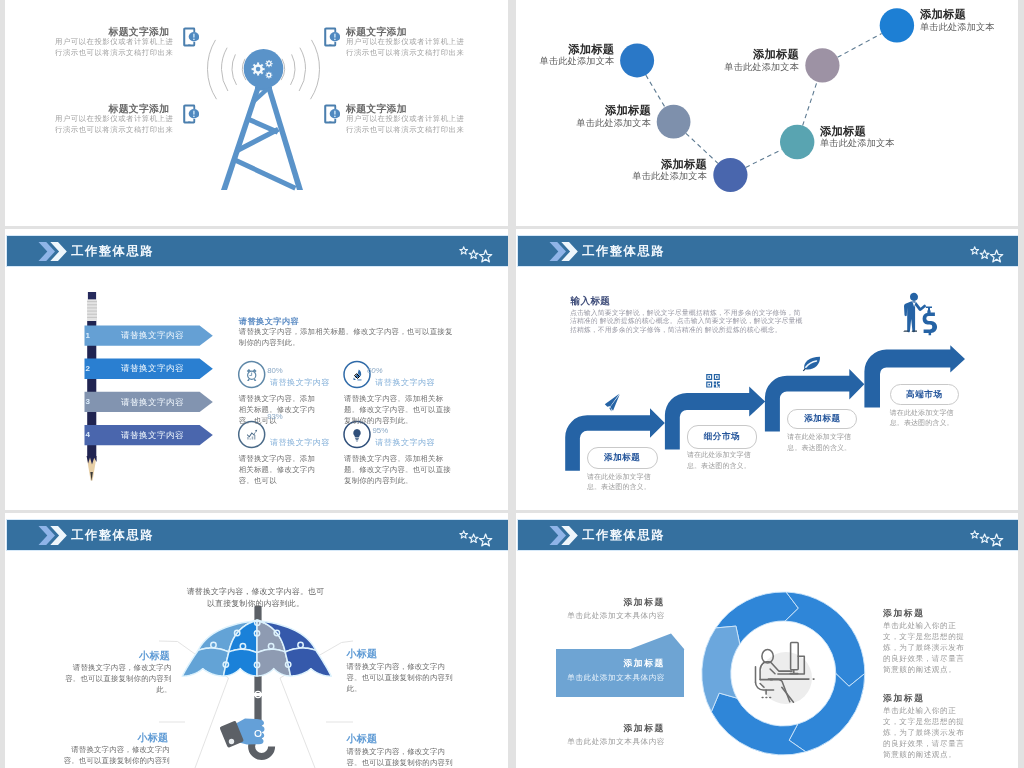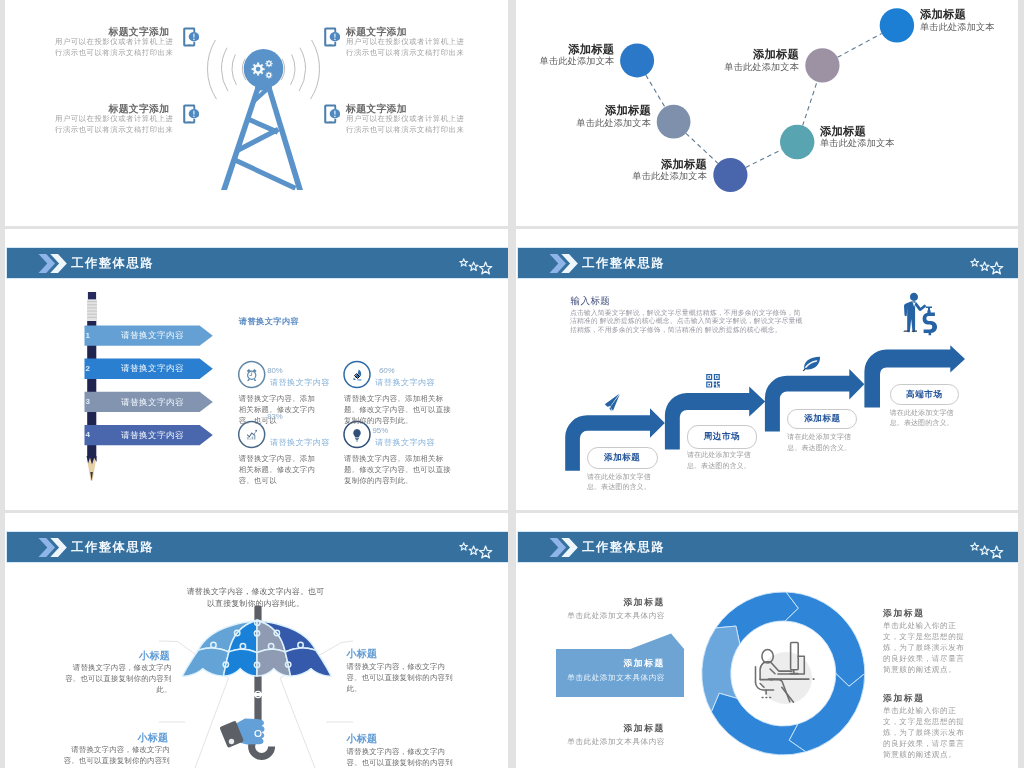--- a/index.html
+++ b/index.html
@@ -7,21 +7,21 @@
   .grid{position:absolute;left:0;top:0;width:1024px;height:768px;}
   .slide{position:absolute;background:#fff;overflow:hidden;}
   .s1{left:5px;top:0px;width:503px;height:226px;}
   .s2{left:516px;top:0px;width:502px;height:226px;}
   .s3{left:5px;top:229px;width:503px;height:281px;}
   .s4{left:516px;top:229px;width:502px;height:281px;}
   .s5{left:5px;top:513px;width:503px;height:255px;}
   .s6{left:516px;top:513px;width:502px;height:255px;}
 
   
-  .hdr{position:absolute;left:0.7px;top:18px;width:543px;height:32.4px;background:#35709f;border:1.3px solid #d6e9f9;box-sizing:border-box;}
+  .hdr{position:absolute;left:0.7px;top:6px;width:543px;height:32.4px;background:#35709f;border:1.3px solid #d6e9f9;box-sizing:border-box;}
   .hdr .chev{position:absolute;left:31.6px;top:6.3px;}
   .hdr .htitle{position:absolute;left:64.5px;top:8.6px;font-size:12.3px;color:#f2f8fd;letter-spacing:1.5px;font-weight:bold;line-height:13px;}
   .hdr .stars{position:absolute;left:449px;top:4.5px;}
 
   
   .s1 .t1{position:absolute;font-size:9.9px;font-weight:bold;color:#6a6a6a;letter-spacing:0.25px;white-space:nowrap;}
   .s1 .b1{position:absolute;font-size:7.35px;color:#a2a2a2;letter-spacing:0.55px;line-height:10.7px;white-space:nowrap;}
 
   
   .s2 .n-title{position:absolute;font-size:11.3px;font-weight:bold;color:#2b2b2b;white-space:nowrap;letter-spacing:0.2px;}
@@ -31,21 +31,21 @@
   .s3 .bn-num{position:absolute;font-size:8px;color:#dbecfb;font-weight:bold;}
   .s3 .bn-lbl{position:absolute;font-size:8.6px;color:#f0f7fd;white-space:nowrap;letter-spacing:0.4px;}
   .s3 .rt{position:absolute;font-size:8.2px;color:#5c8cc4;white-space:nowrap;font-weight:bold;letter-spacing:0.45px;}
   .s3 .rb{position:absolute;font-size:7.45px;color:#707070;line-height:11px;letter-spacing:0.2px;}
   .s3 .pct{position:absolute;font-size:7.8px;color:#8aa8c5;}
   .s3 .ic-lbl{position:absolute;font-size:8.1px;color:#87b2da;white-space:nowrap;letter-spacing:0.45px;}
 
   
   .s4 .capsule{position:absolute;border:1px solid #c9c9c9;border-radius:11px;background:#fff;display:flex;align-items:center;justify-content:center;}
   .s4 .capsule .lbl{font-size:8.6px;font-weight:bold;color:#24559b;white-space:nowrap;letter-spacing:0.5px;}
-  .s4 .h4{position:absolute;font-size:9.6px;font-weight:normal;color:#3f4d7a;white-space:nowrap;letter-spacing:0.4px;}
+  .s4 .h4{position:absolute;font-size:9.6px;font-weight:bold;color:#3f4d7a;white-space:nowrap;letter-spacing:0.4px;}
   .s4 .p4{position:absolute;font-size:6.9px;color:#9a9aa5;line-height:8.7px;letter-spacing:0.1px;}
   .s4 .lbl{position:absolute;font-size:8px;font-weight:bold;color:#24559b;white-space:nowrap;}
   .s4 .cap{position:absolute;font-size:7px;color:#9a9a9a;line-height:10.5px;letter-spacing:0.1px;}
 
   
   .s5 .top{position:absolute;font-size:7.9px;color:#666;line-height:12.3px;text-align:center;letter-spacing:0.2px;}
   .s5 .st{position:absolute;font-size:10px;font-weight:bold;color:#5f9bd5;letter-spacing:0.3px;}
   .s5 .sb{position:absolute;font-size:7.45px;color:#6d6d6d;line-height:11.4px;letter-spacing:0.15px;}
 
   
@@ -222,20 +222,21 @@
     </svg>
     <div class="bn-num" style="left:80.5px;top:101.9px;">1</div>
     <div class="bn-lbl" style="left:116.0px;top:101.3px;">请替换文字内容</div>
     <div class="bn-num" style="left:80.5px;top:135.1px;">2</div>
     <div class="bn-lbl" style="left:116.0px;top:134.4px;">请替换文字内容</div>
     <div class="bn-num" style="left:80.5px;top:168.2px;">3</div>
     <div class="bn-lbl" style="left:116.0px;top:167.6px;">请替换文字内容</div>
     <div class="bn-num" style="left:80.5px;top:201.3px;">4</div>
     <div class="bn-lbl" style="left:116.0px;top:200.7px;">请替换文字内容</div>
     <div class="rt" style="left:233.8px;top:86.5px;">请替换文字内容</div>
+    <div class="rb" style="left:233.8px;top:97.0px;width:216px;">请替换文字内容，添加相关标题。修改文字内容，也可以直接复制你的内容到此。</div>
     <svg width="502" height="281" viewBox="0 0 502 281" style="position:absolute;left:0;top:0;pointer-events:none">
       <circle cx="246.7" cy="145.5" r="13.0" fill="none" stroke="#5f88a8" stroke-width="1.5"></circle>
       <g transform="translate(246.7,145.5) scale(0.50)" fill="#5f88a8">
           <use href="#ic1"></use>
         </g>
       <circle cx="352.0" cy="145.5" r="13.0" fill="none" stroke="#2f6aa8" stroke-width="1.5"></circle>
       <g transform="translate(352.0,145.5) scale(0.50)" fill="#2f6aa8">
           <use href="#ic2"></use>
         </g>
       <circle cx="246.7" cy="205.5" r="13.0" fill="none" stroke="#4a6a88" stroke-width="1.5"></circle>
@@ -243,21 +244,21 @@
           <use href="#ic3"></use>
         </g>
       <circle cx="352.0" cy="205.5" r="13.0" fill="none" stroke="#2f4f7a" stroke-width="1.5"></circle>
       <g transform="translate(352.0,205.5) scale(0.50)" fill="#2f4f7a">
           <use href="#ic4"></use>
         </g>
     </svg>
     <div class="pct" style="left:262.2px;top:137.0px;">80%</div>
     <div class="ic-lbl" style="left:265.0px;top:148.0px;">请替换文字内容</div>
     <div class="rb" style="left:233.7px;top:164.0px;width:80px;">请替换文字内容。添加相关标题。修改文字内容。也可以</div>
-    <div class="pct" style="left:374px;top:137.0px;font-style:italic;">60%</div>
+    <div class="pct" style="left:362px;top:137.0px;font-style:italic;">60%</div>
     <div class="ic-lbl" style="left:370.3px;top:148.0px;">请替换文字内容</div>
     <div class="rb" style="left:339.0px;top:164.0px;width:108px;">请替换文字内容。添加相关标题。修改文字内容。也可以直接复制你的内容到此。</div>
     <div class="pct" style="left:262.2px;top:183px;">93%</div>
     <div class="ic-lbl" style="left:265.0px;top:208.0px;">请替换文字内容</div>
     <div class="rb" style="left:233.7px;top:224.0px;width:80px;">请替换文字内容。添加相关标题。修改文字内容。也可以</div>
     <div class="pct" style="left:367.5px;top:197.0px;">95%</div>
     <div class="ic-lbl" style="left:370.3px;top:208.0px;">请替换文字内容</div>
     <div class="rb" style="left:339.0px;top:224.0px;width:108px;">请替换文字内容。添加相关标题。修改文字内容。也可以直接复制你的内容到此。</div>
   </div>
   <div class="slide s4">
@@ -308,21 +309,21 @@
         <path d="M-11.6,10.5 h4.4 v1.3 h-5.6 Z M-3.4,10.5 h4.4 v1.3 h-5.6 Z" fill="#2b3f52"></path>
         <path d="M9.8,-13.6 h6.2 v1.7 h-6.2 Z M12.0,-12.4 h2.0 v3.4 h-2.0 Z"></path>
         <path d="M11.7,-9.6 h2.9 v2.6 h-2.9 Z"></path>
         <path d="M14.0,-9.6 v2.2 h4.9 v3.4 h-6.2 a2.4 2.4 0 0 0 0,4.9 h2.4 a6 6 0 0 1 0,12 v2.3 h-2.5 v-2.3 h-5.0 v-3.4 h6.3 a2.4 2.4 0 0 0 0,-4.9 h-2.4 a6 6 0 0 1 0,-11.8 v-2.4 Z"></path>
       </g>
     </svg>
     <div class="capsule" style="left:70.9px;top:218.1px;width:68.7px;height:19.7px;">
         <span class="lbl">添加标题</span>
       </div>
     <div class="capsule" style="left:170.9px;top:196.3px;width:68.1px;height:21.3px;">
-        <span class="lbl">周边市场</span>
+        <span class="lbl">细分市场</span>
       </div>
     <div class="capsule" style="left:271.3px;top:180.1px;width:68.2px;height:17.6px;">
         <span class="lbl">添加标题</span>
       </div>
     <div class="capsule" style="left:373.7px;top:155.2px;width:67.2px;height:19.2px;">
         <span class="lbl">高端市场</span>
       </div>
     <div class="cap" style="left:70.9px;top:242.5px;width:70px;">请在此处添加文字信息。表达图的含义。</div>
     <div class="cap" style="left:170.9px;top:221.0px;width:70px;">请在此处添加文字信息。表达图的含义。</div>
     <div class="cap" style="left:271.3px;top:203.0px;width:70px;">请在此处添加文字信息。表达图的含义。</div>

